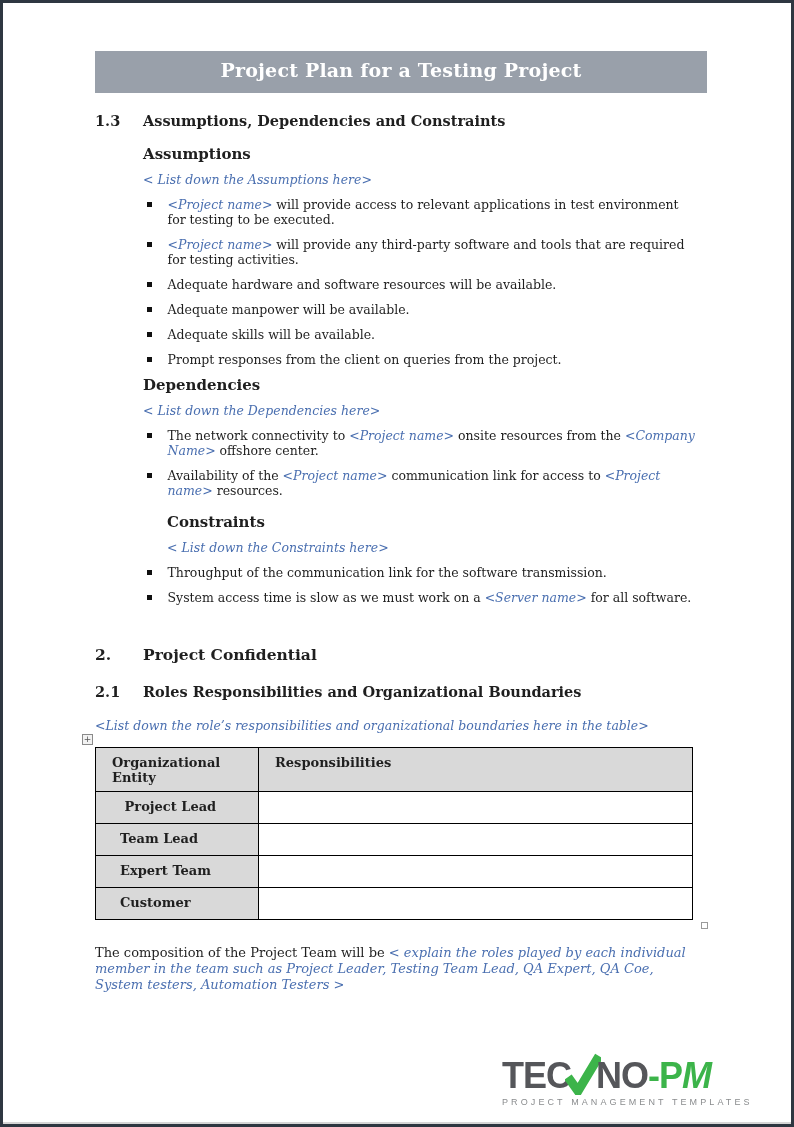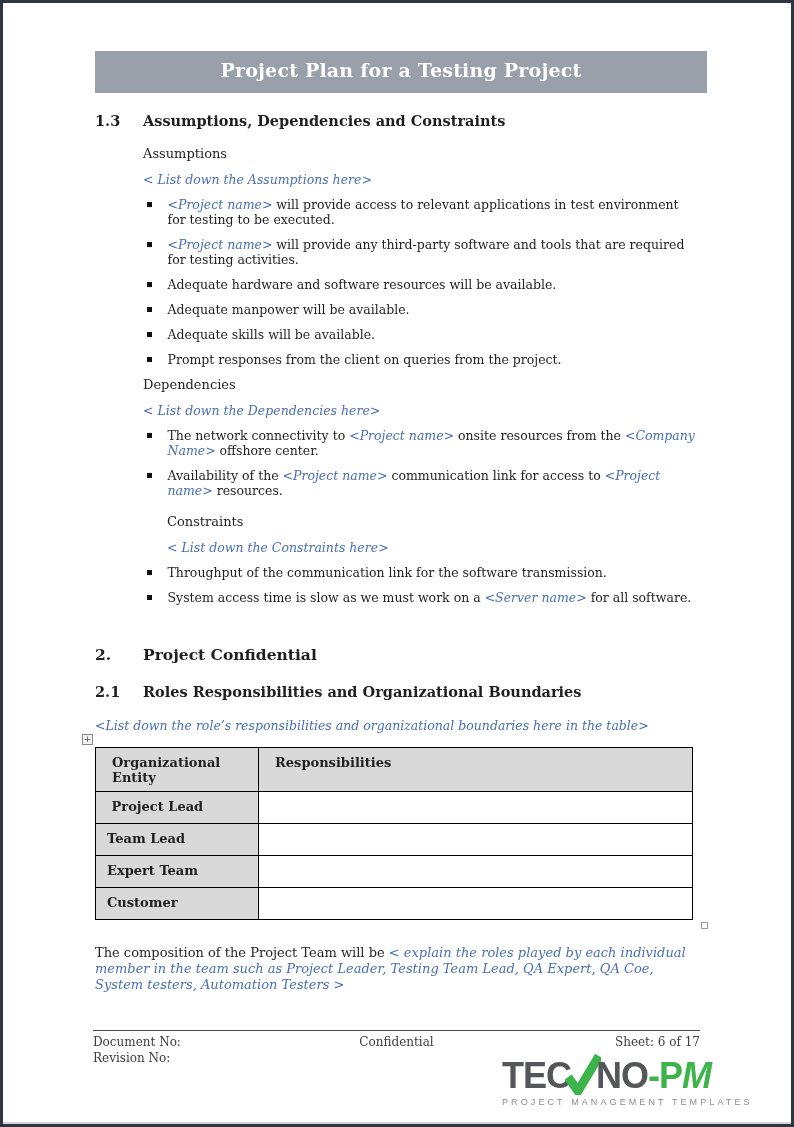--- a/index.html
+++ b/index.html
@@ -33,21 +33,21 @@
     line-height:38px; letter-spacing:0.2px;
   }
 
   
   .num-heading { display:flex; margin:19px 91px 0 92px; font-weight:bold; }
   .num-heading .h-num { flex:0 0 48px; }
   .h-13, .h-21 { font-size:14.5px; }
   .h-2  { font-size:15.5px; margin-top:40px; }
   .h-21 { margin-top:19px; }
 
-  .sub-heading { margin:17px 0 0 140px; font-size:13px; font-weight:normal; line-height:16px; }
+  .sub-heading { margin:17px 0 0 140px; font-size:15px; font-weight:bold; line-height:16px; }
   .sub-heading.indented { margin-left:164px; margin-top:16px; }
   .dep-heading { margin-top:8px; }
 
   .ph-line {
     margin:10px 0 0 140px;
     font-size:12.5px; font-style:italic; color:#4A6FB0; line-height:15px;
   }
   .ph-line.indented { margin-left:164px; }
 
   
@@ -65,21 +65,21 @@
     margin:18px 91px 0 92px;
     font-size:12.5px; font-style:italic; color:#4A6FB0; line-height:15px;
   }
 
   
   .table-wrap { position:relative; margin:14px 91px 0 92px; }
   table { border-collapse:collapse; width:598px; table-layout:fixed; }
   th, td { border:1px solid #000; font-size:13px; text-align:left; vertical-align:top; }
   thead th { background:#D9D9D9; font-weight:bold; padding:7px 8px 6px 16px; height:32px; }
   th.col-entity, td.entity { width:163px; }
-  td.entity { background:#D9D9D9; font-weight:bold; padding:7px 8px 6px 11px; height:32px; white-space:pre-wrap; }
+  td.entity { background:#D9D9D9; font-weight:bold; padding:7px 8px 6px 24px; height:32px; white-space:pre-wrap; }
   td.resp { background:#fff; }
   .move-handle {
     position:absolute; left:-13px; top:-13px;
     width:11px; height:11px;
     border:1px solid #8a8a8a; background:#f2f2f2;
     color:#555; font-size:9px; line-height:9px; text-align:center;
     font-family:"DejaVu Sans",sans-serif;
   }
   .resize-handle {
     position:absolute; right:-8px; bottom:-9px;
@@ -224,30 +224,20 @@
             <td class="entity">Customer</td>
             <td class="resp"></td>
           </tr>
         </tbody>
     </table>
     <div class="resize-handle"></div>
   </div>
 
   <p class="composition"><span>The composition of the Project Team will be </span><span class="ph">&lt; explain the roles played by each individual member in the team such as Project Leader, Testing Team Lead, QA Expert, QA Coe, System testers, Automation Testers &gt;</span></p>
 
-  <div class="footer">
-    <div class="footer-row">
-      <div class="footer-col">
-        <div>Document No:</div>
-        <div>Revision No:</div>
-      </div>
-      <div class="footer-col footer-center">Confidential</div>
-      <div class="footer-col footer-right">Sheet: 6 of 17</div>
-    </div>
-  </div>
 
   <div class="logo">
     <div class="logo-main">
       <span>TEC</span><span class="logo-check"><svg width="36" height="44" viewBox="0 0 36 44">
             <polyline points="3,26 13,40 34,5" fill="none" stroke="#3CB44A" stroke-width="9"></polyline>
           </svg></span><span>NO</span><span class="logo-green">-P</span><span class="logo-green logo-m">M</span>
     </div>
     <div class="logo-tagline">PROJECT MANAGEMENT TEMPLATES</div>
   </div>
 

